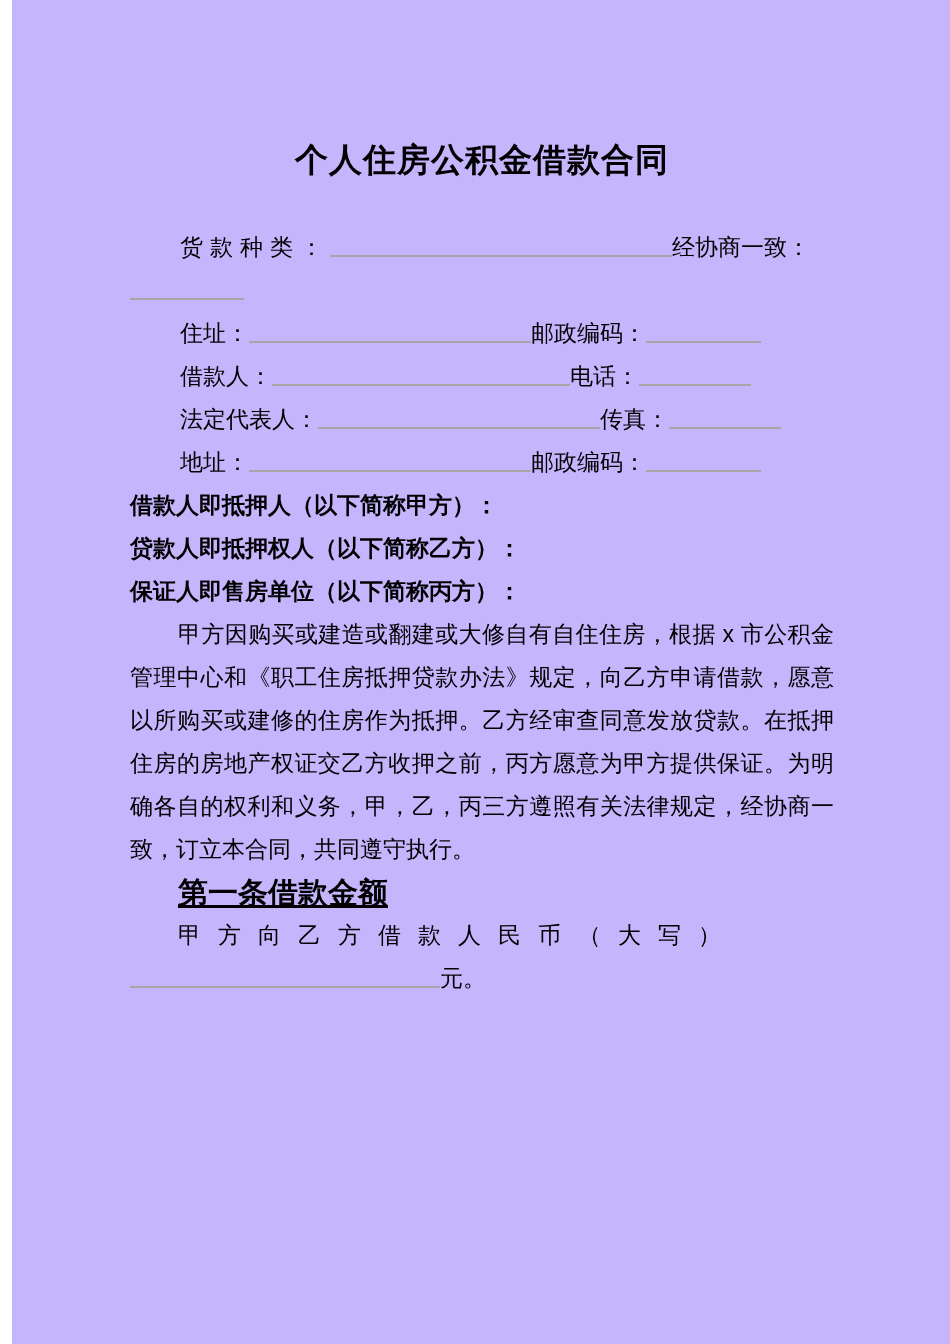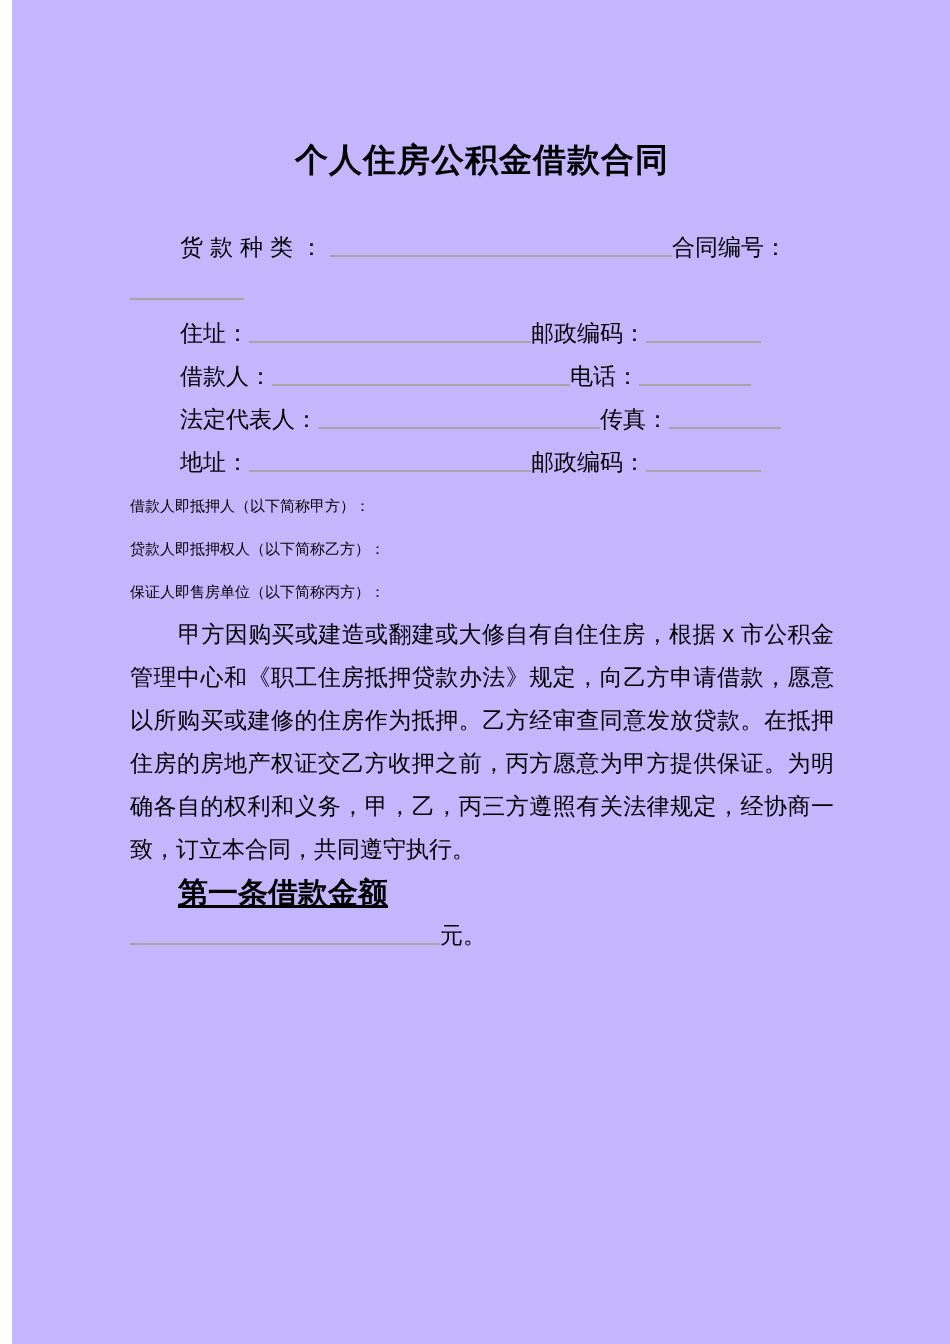--- a/index.html
+++ b/index.html
@@ -79,22 +79,23 @@
   .fill-xl { width: 342px; }
   .fill-lg { width: 298px; }
   .fill-md { width: 282px; }
   .fill-sm { width: 112px; }
   .fill-xs { width: 115px; }
   .fill-wrap { width: 114px; }
   .fill-amount { width: 310px; }
 
   
   .party-line {
-    font-size: 15px;
+    font-size: 23px;
     line-height: 43px;
+    font-weight: bold;
   }
 
   
   .body-para {
     margin-top: 0px;
     font-size: 23px;
     line-height: 43px;
     text-align: justify;
     text-justify: inter-ideograph;
     text-indent: 48px;
@@ -129,21 +130,21 @@
 <body>
 
 <div class="page">
   <div class="content">
 
     <div class="doc-title">个人住房公积金借款合同</div>
 
     <div class="form-block">
 
       <div class="form-line">
-        <span class="indent"></span><span class="lbl lbl-spread">货款种类：</span><span class="fill fill-xl"></span><span class="lbl">合同编号：</span><br><span class="fill fill-wrap"></span>
+        <span class="indent"></span><span class="lbl lbl-spread">货款种类：</span><span class="fill fill-xl"></span><span class="lbl">经协商一致：</span><br><span class="fill fill-wrap"></span>
       </div>
 
       <div class="form-line">
         <span class="indent"></span><span class="lbl">住址：</span><span class="fill fill-md"></span><span class="lbl">邮政编码：</span><span class="fill fill-xs"></span>
       </div>
 
       <div class="form-line">
         <span class="indent"></span><span class="lbl">借款人：</span><span class="fill fill-lg"></span><span class="lbl">电话：</span><span class="fill fill-sm"></span>
       </div>
 
@@ -161,20 +162,21 @@
     <div>
       <div class="party-line">借款人即抵押人（以下简称甲方）：</div>
       <div class="party-line">贷款人即抵押权人（以下简称乙方）：</div>
       <div class="party-line">保证人即售房单位（以下简称丙方）：</div>
     </div>
 
     <div class="body-para">甲方因购买或建造或翻建或大修自有自住住房，根据 x 市公积金管理中心和《职工住房抵押贷款办法》规定，向乙方申请借款，愿意以所购买或建修的住房作为抵押。乙方经审查同意发放贷款。在抵押住房的房地产权证交乙方收押之前，丙方愿意为甲方提供保证。为明确各自的权利和义务，甲，乙，丙三方遵照有关法律规定，经协商一致，订立本合同，共同遵守执行。</div>
 
     <div class="article-heading">第一条借款金额</div>
 
+    <div class="amount-line">甲方向乙方借款人民币（大写）</div>
 
     <div>
       <span class="fill fill-amount"></span><span class="amount-tail">元。</span>
     </div>
 
 
   </div>
 </div>
 
 </body></html>

